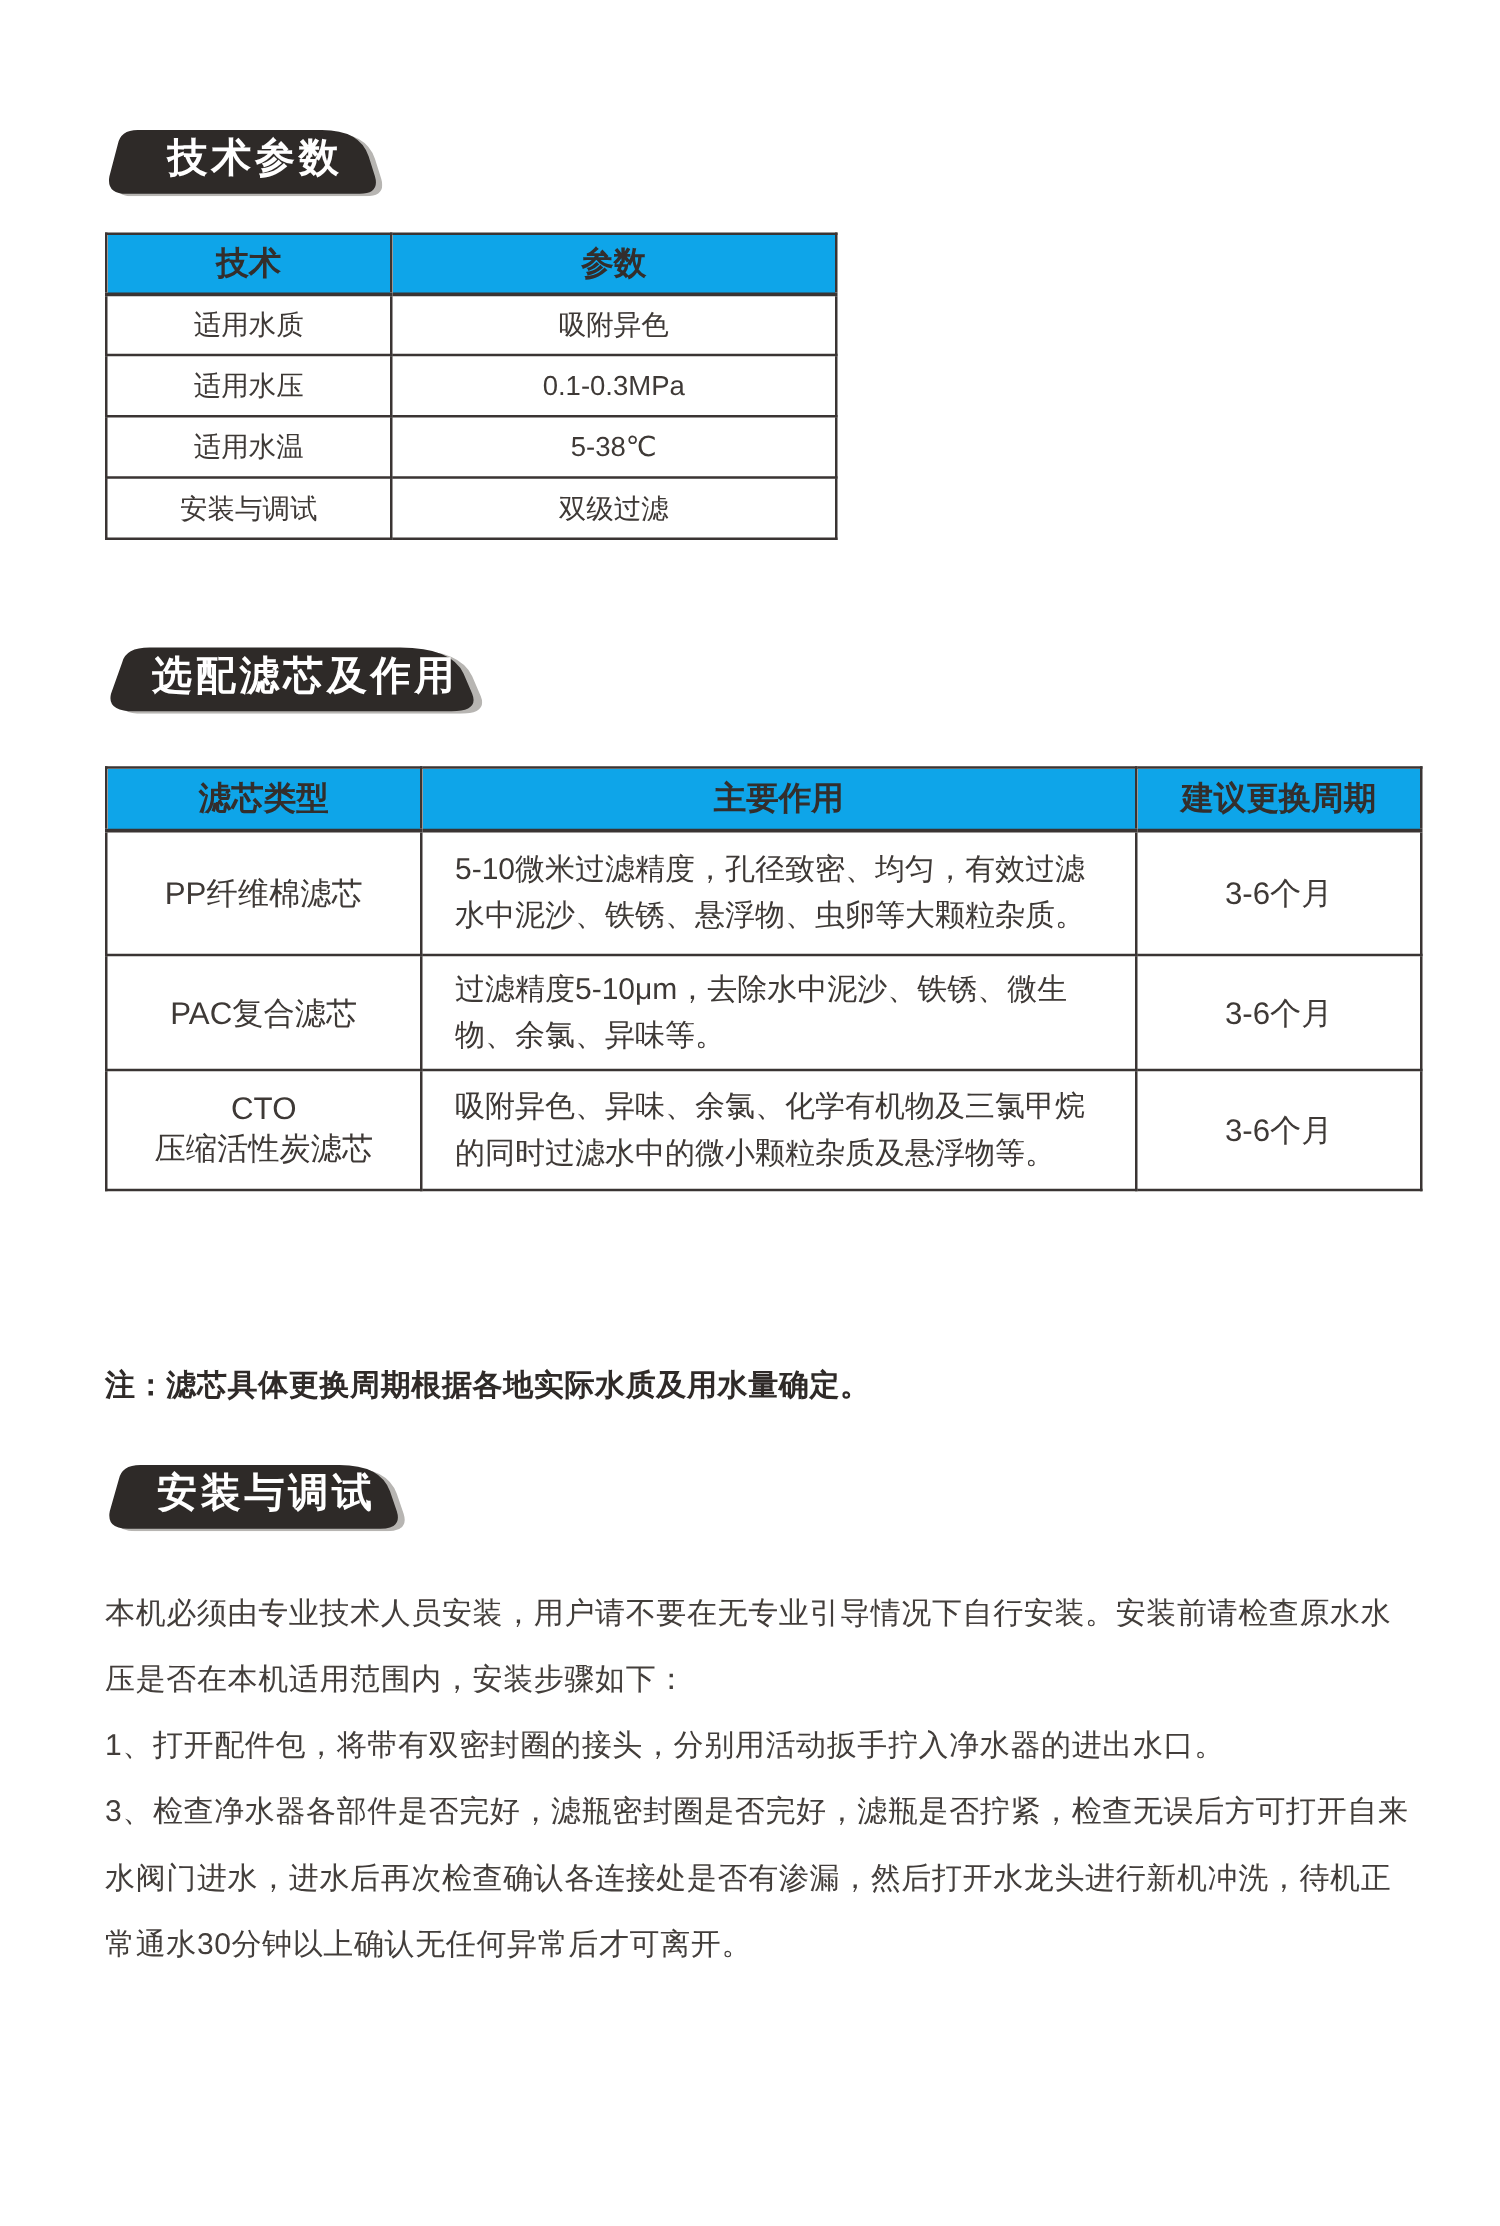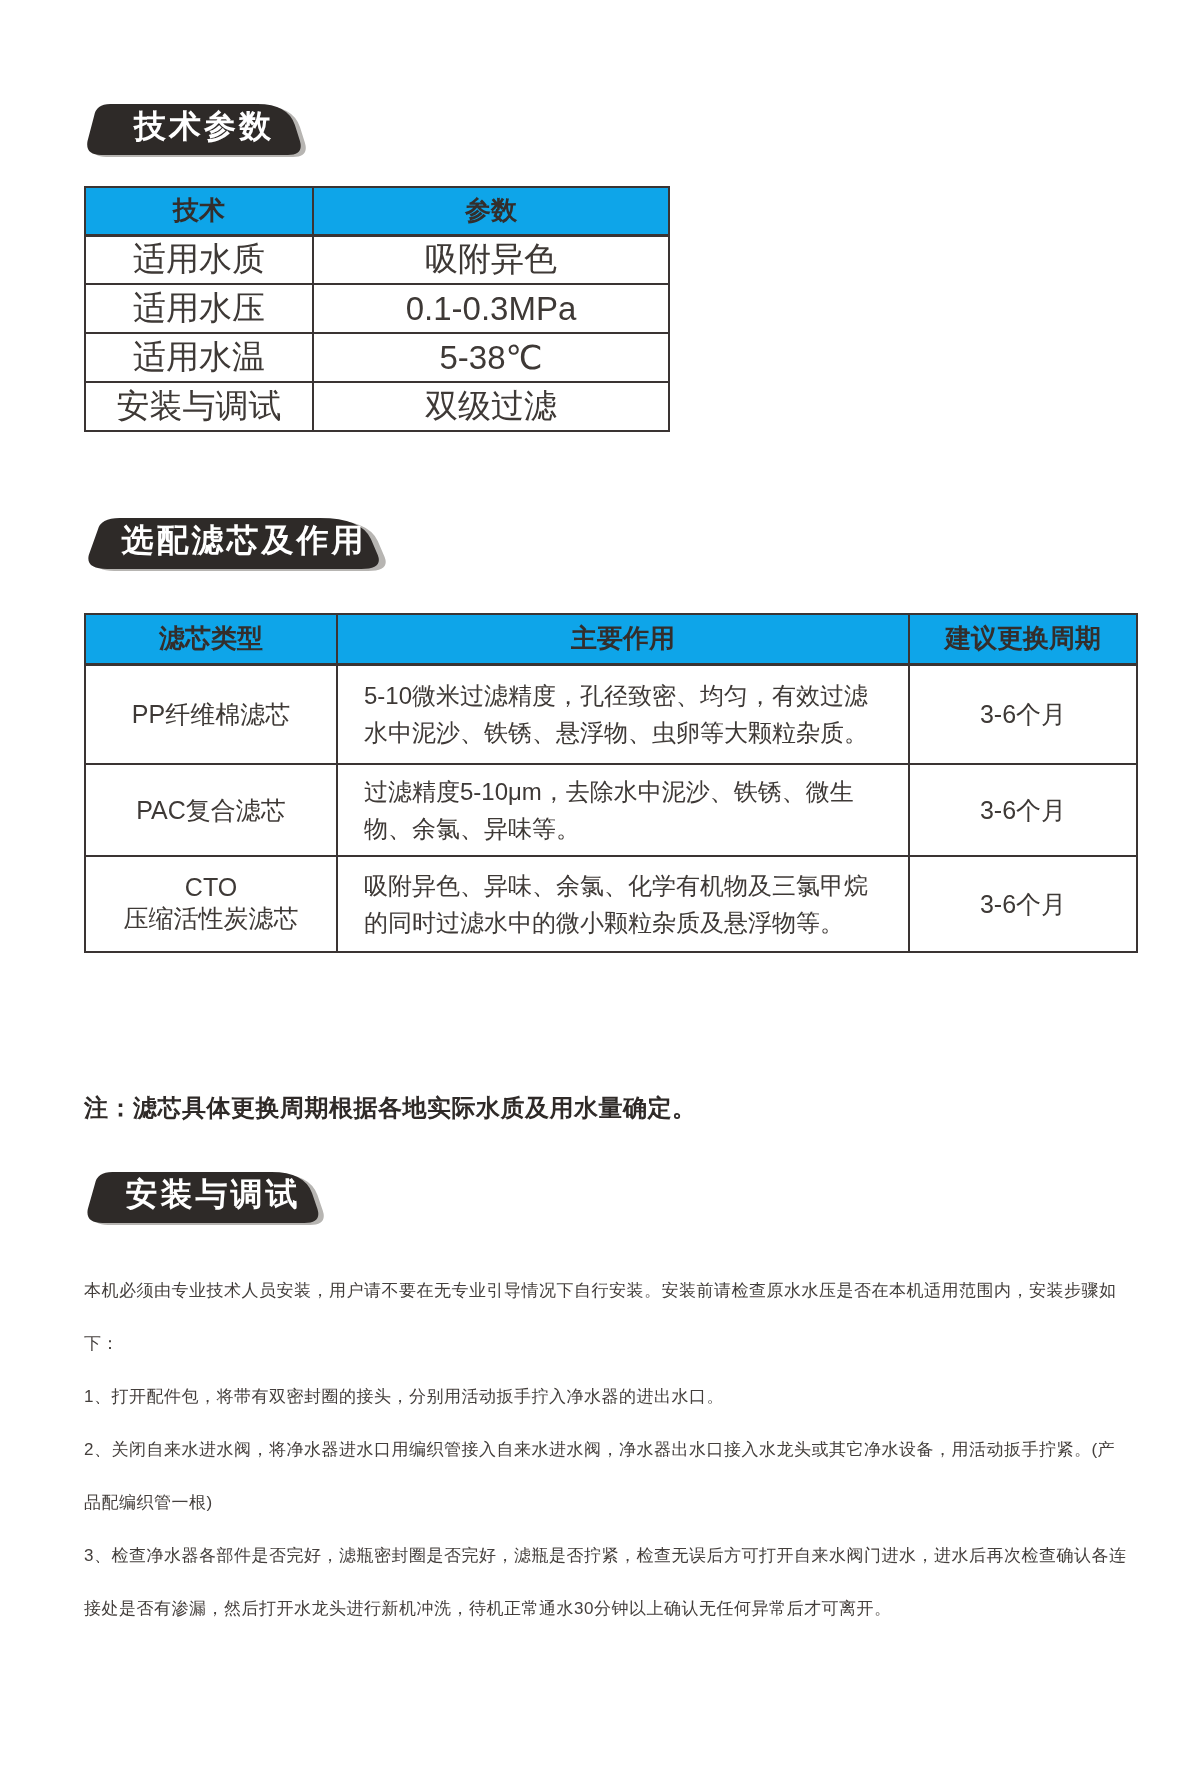--- a/index.html
+++ b/index.html
@@ -36,34 +36,34 @@
     background: #0ea5e9; color: #332e2c;
     font-weight: bold; font-size: 26px;
     border-bottom-width: 3px;
   }
   table { border: 2px solid #3a3433; }
   td.fn {
     text-align: left; padding: 8px 20px 8px 26px;
     font-size: 24px; line-height: 37px;
   }
   .t1 th { height: 48px; }
-  .t1 td { height: 49px; font-size: 33px; }
+  .t1 td { height: 49px; font-size: 22px; }
   .t2 th { height: 50px; }
   .cell-sub { font-size: 25px; }
 
   
   .note {
     position: absolute; left: 84px; top: 1092px;
     font-size: 24px; font-weight: bold; color: #2f2a28; letter-spacing: 0.5px;
   }
 
   
   .bodytext {
     position: absolute; left: 84px; top: 1264px; width: 1044px;
-    font-size: 17px; line-height: 53px; color: #433e3b;
+    font-size: 24px; line-height: 53px; color: #433e3b;
     letter-spacing: 0.5px;
   }
   .bodytext p { margin: 0; }
 </style>
 </head>
 <body>
 
 <div class="page">
 
   <div class="banner" style="left:84px; top:103px; width:222px;">
@@ -150,17 +150,16 @@
     <svg viewBox="0 0 220 54" preserveAspectRatio="none">
       <path d="M 26 1 L 172 1 Q 202 1 209 22 L 214 38 Q 218 52 202 52 L 17 52 Q 1 52 3.5 38 L 10 13 Q 12 1 26 1 Z" fill="#b7b5b2" transform="translate(5,2)"></path>
       <path d="M 26 1 L 172 1 Q 202 1 209 22 L 214 38 Q 218 52 202 52 L 17 52 Q 1 52 3.5 38 L 10 13 Q 12 1 26 1 Z" fill="#2e2a28"></path>
     </svg>
     <span class="banner-label">安装与调试</span>
   </div>
 
   <div class="bodytext">
     <p>本机必须由专业技术人员安装，用户请不要在无专业引导情况下自行安装。安装前请检查原水水压是否在本机适用范围内，安装步骤如下：</p>
     <p>1、打开配件包，将带有双密封圈的接头，分别用活动扳手拧入净水器的进出水口。</p>
-    <p>2、关闭自来水进水阀，将净水器进水口用编织管接入自来水进水阀，净水器出水口接入水龙头或其它净水设备，用活动扳手拧紧。(产品配编织管一根)</p>
     <p>3、检查净水器各部件是否完好，滤瓶密封圈是否完好，滤瓶是否拧紧，检查无误后方可打开自来水阀门进水，进水后再次检查确认各连接处是否有渗漏，然后打开水龙头进行新机冲洗，待机正常通水30分钟以上确认无任何异常后才可离开。</p>
   </div>
 
 </div>
 
 </body></html>

